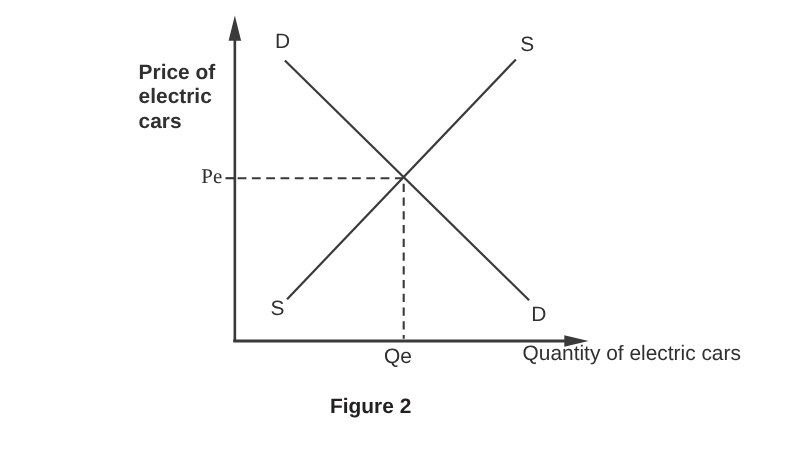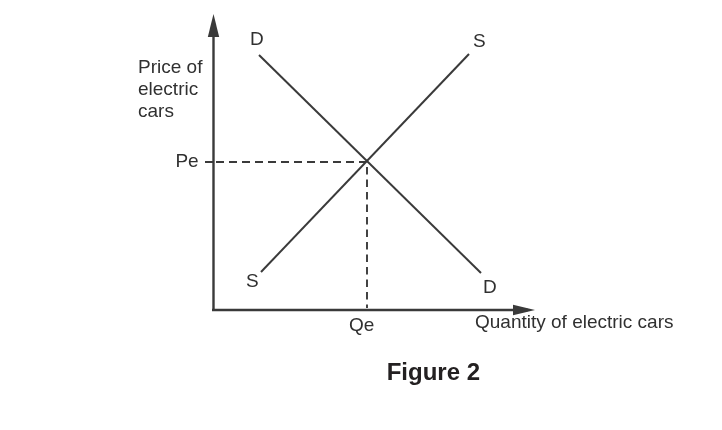--- a/index.html
+++ b/index.html
@@ -19,26 +19,26 @@
     position:absolute;
     font-size:19px;
     line-height:1;
     color:var(--ink);
     white-space:nowrap;
   }
   .label.multiline{
     white-space:pre-line;
     line-height:22px;
   }
-  .label.right{text-align:center;}
+  .label.right{text-align:right;font-family:Liberation Serif, serif;}
   .caption{
     position:absolute;
     left:300px;top:360px;width:180px;
-    text-align:right;
-    font-size:24px;line-height:1;
+    text-align:left;
+    font-size:19px;line-height:1;
     font-weight:bold;
     color:#232021;
   }
 </style>
 </head>
 <body>
 
 <div class="stage">
 
   <svg class="diagram-svg" width="722" height="430" viewBox="0 0 722 430">
@@ -53,21 +53,21 @@
 
     <line x1="261" y1="272" x2="469" y2="54" stroke-width="2" stroke="#3a3a3a"></line>
 
     <line x1="205" y1="162" x2="214" y2="162" stroke-width="2" stroke="#3a3a3a"></line>
 
     <line x1="216" y1="162" x2="366" y2="162" stroke-width="1.9" stroke-dasharray="8 5" stroke="#3a3a3a"></line>
 
     <line x1="367" y1="167" x2="367" y2="308" stroke-width="1.9" stroke-dasharray="7.5 5" stroke="#3a3a3a"></line>
   </svg>
 
-  <div class="label multiline" style="left:138px;top:56px;">Price of
+  <div class="label multiline" style="left:126px;top:56px;font-weight:bold;">Price of
 electric
 cars</div>
 
   <div class="label right" style="left:172px;top:151px;width:30px;">Pe</div>
 
   <div class="label" style="left:349px;top:315px;">Qe</div>
 
   <div class="label" style="left:435px;top:312px;margin-left:40px;">Quantity of electric cars</div>
 
   <div class="label" style="left:250px;top:29px;">D</div>

